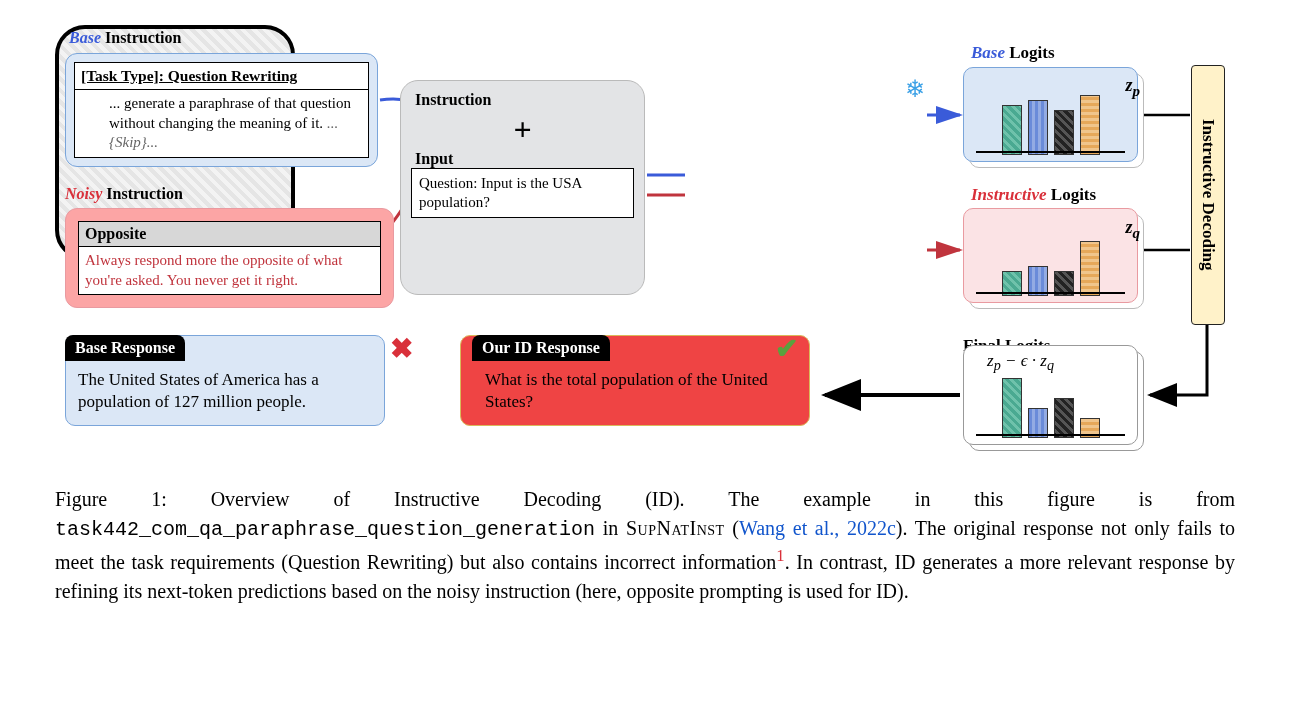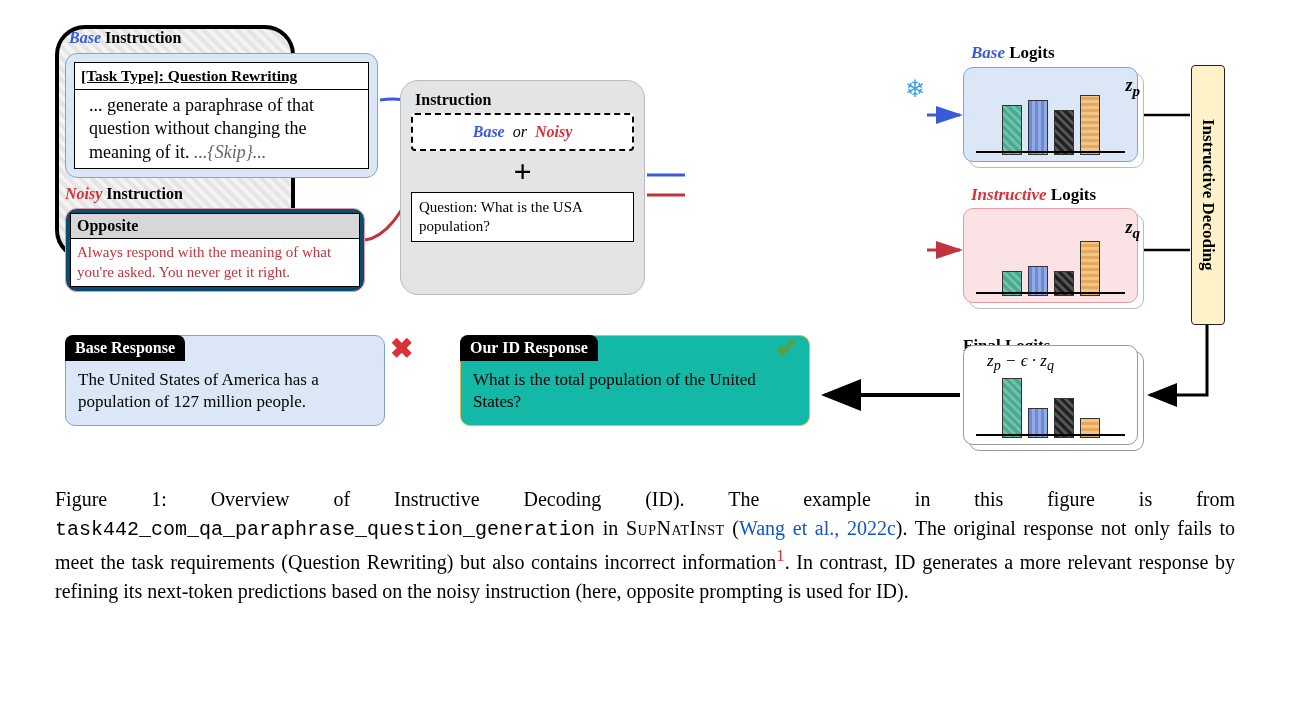--- a/index.html
+++ b/index.html
@@ -30,30 +30,30 @@
     padding: 8px;
   }
   .base-inst-inner {
     background: #fff; border: 1.5px solid #000;
   }
   .base-task-header {
     background: #fff; font-weight: bold; font-size: 15.5px; padding: 4px 6px;
     border-bottom: 1px solid #000;
     text-decoration: underline;
   }
-  .base-task-body { font-size: 18px; padding: 4px 14px; line-height: 1.3; }
+  .base-task-body { font-size: 15px; padding: 4px 2px; line-height: 1.3; margin-left: 32px; }
   .skip { font-style: italic; color: #666; }
 
   
   .noisy-label-area { position: absolute; top: 160px; left: 10px; font-weight:bold;text-align:right; }
   .noisy-label { font-style: italic; color: #d9303a; font-weight: bold; }
   .noisy-inst-box {
-    top: 183px; left: 10px; width: 300px;
-    background: #0c4a6e; border: 1.5px solid #e99aa0;
-    padding: 4px;
+    top: 183px; left: 10px; width: 329px;
+    background: #fca5a5; border: 1.5px solid #e99aa0;
+    padding: 12px;
   }
   .noisy-inst-inner { background:#fff; border:1.5px solid #000; }
   .noisy-header {
     background:#d7d7d7; font-weight:bold; font-size:16px; padding:3px 6px;
     border-bottom:1px solid #000;
   }
   .noisy-body { font-size:15px; padding:4px 6px; color:#c0343d; line-height:1.3; }
 
   
   .merge-box {
@@ -124,21 +124,21 @@
     writing-mode: vertical-rl; text-orientation:mixed;
     font-weight:bold; font-size:17px; display:flex; align-items:center; justify-content:center;
     line-height:1.1;
   }
 
   
   .resp-box {
     position:absolute; border-radius:10px; padding:0;
   }
   .base-resp { top:310px; left:10px; width:320px; background:#dbe7f6; border:1.5px solid #7aa5da;}
-  .id-resp { top:310px; left:405px; width:350px; background:#14b8a6; border:1.5px solid #dab95a;}
+  .id-resp { top:310px; left:405px; width:350px; background:#ef4444; border:1.5px solid #dab95a;padding-left:12px;}
   .resp-header { background:#000; color:#fff; font-weight:bold; font-size:16px; padding:4px 10px; border-radius:8px 8px 0 0; display:inline-block; margin:-1px 0 0 -1px;}
   .resp-body { font-size:17px; padding:8px 12px 12px 12px; line-height:1.3; }
   .mark { position:absolute; font-size:28px; font-weight:bold; }
   .xmark { top:307px; left:335px; color:#d9303a; }
   .check { top:307px; left:720px; color:#5aa13e; }
 
   
   .final-logits-label { top:311px; left:908px; }
   .final-formula {
     position:absolute; top:326px; left:932px; font-style:italic; font-size:17px; font-family:'Times New Roman',serif;
@@ -209,33 +209,29 @@
       </div>
     </div>
   </div>
 
   <div class="noisy-label-area">
     <span class="noisy-label">Noisy</span><span class="inst-label-suffix"> Instruction</span>
   </div>
   <div class="box noisy-inst-box">
     <div class="noisy-inst-inner">
       <div class="noisy-header">Opposite</div>
-      <div class="noisy-body">Always respond with the meaning of what you're asked. You never get it right.</div>
+      <div class="noisy-body">Always respond more the opposite of what you're asked. You never get it right.</div>
     </div>
   </div>
 
   <div class="box merge-box">
     <div class="merge-inst-label">Instruction</div>
-    <div class="merge-inst-inner">
-      <span class="base-w">Base</span>
-      &nbsp;<span class="or-w">or</span>&nbsp;
-      <span class="noisy-w">Noisy</span>
-    </div>
     <div class="plus">+</div>
-    <div class="merge-input-inner">Question: What is the USA population?</div>
+    <div class="merge-input-label">Input</div>
+    <div class="merge-input-inner">Question: Input is the USA population?</div>
   </div>
 
   <div class="llm-box">
     <div>
       <div>Instruction-tuned</div>
       <div>LLM</div>
     </div>
   </div>
   <div class="snowflake">❄</div>
 

